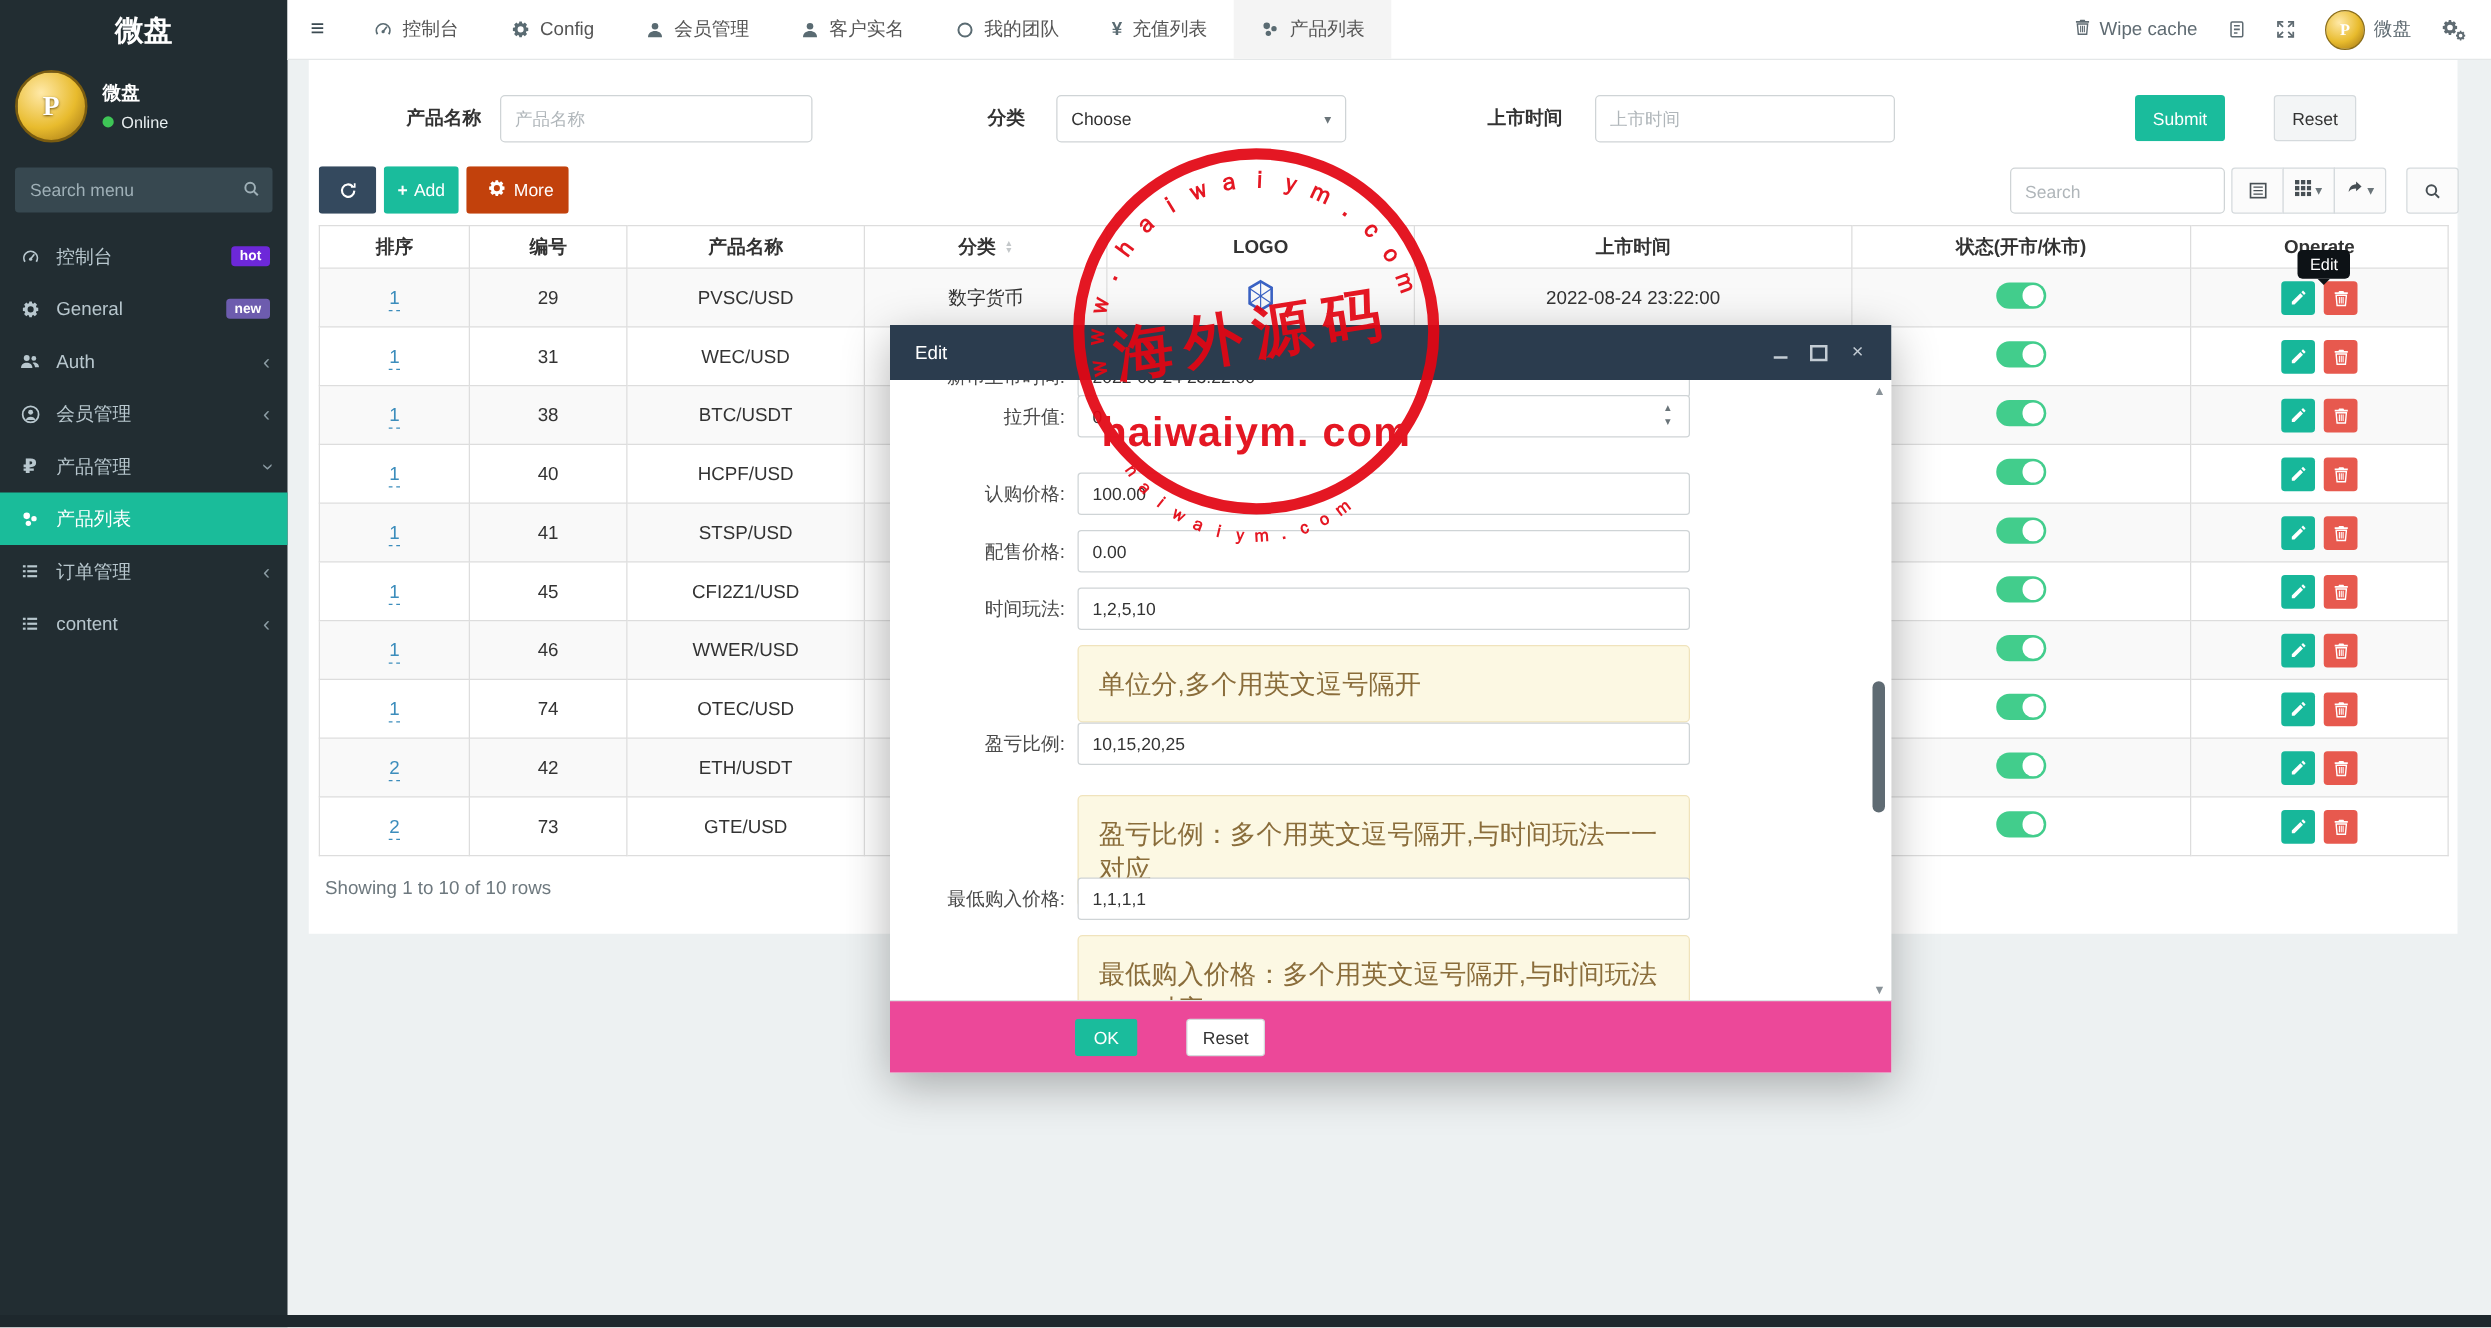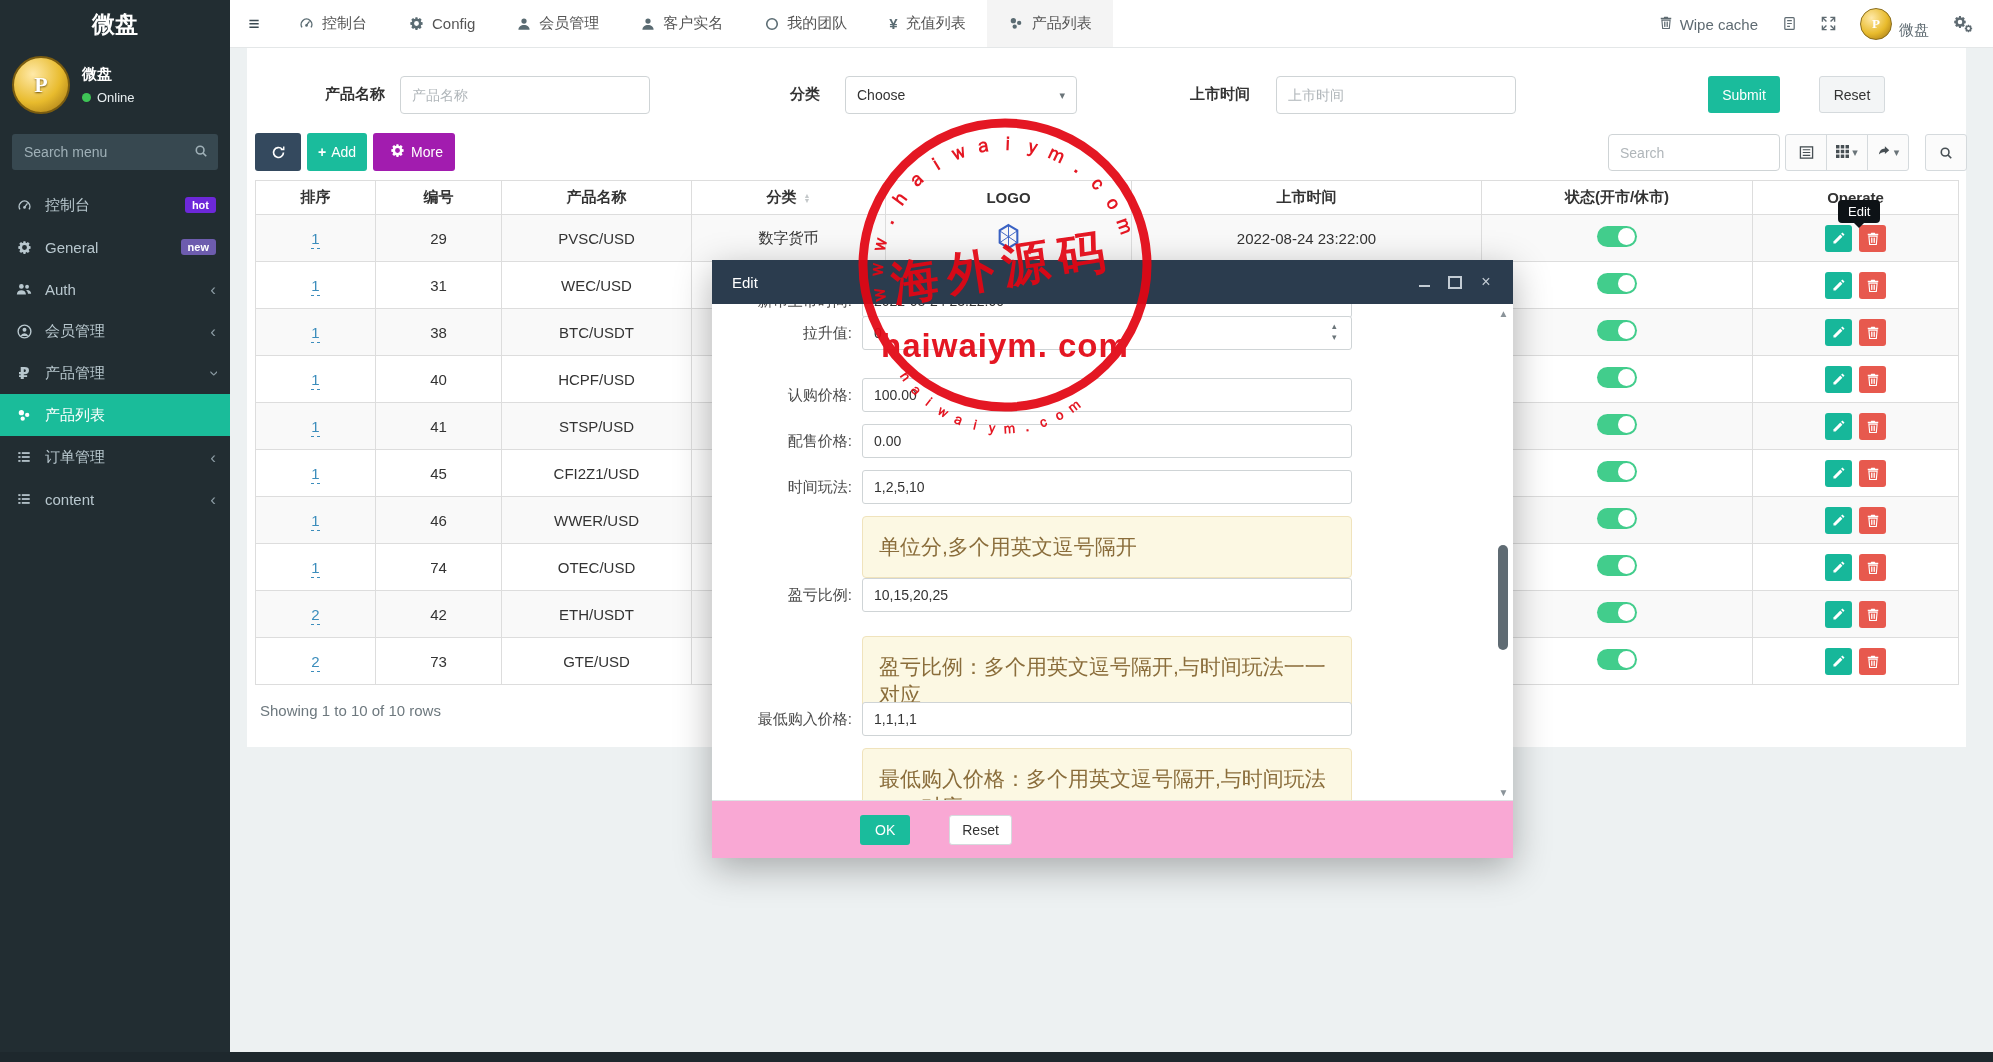--- a/index.html
+++ b/index.html
@@ -26,37 +26,37 @@
   .mi-chevron.down{transform:rotate(-90deg);}
 
   
   .navbar{position:absolute;left:230px;top:0;right:0;height:47px;background:#fff;border-bottom:1px solid #e4e7e8;display:flex;align-items:stretch;z-index:6;}
   .hamburger{width:48px;display:flex;align-items:center;justify-content:center;color:#3b4a52;font-size:19px;cursor:pointer;}
   .nav-tabs{display:flex;}
   .nav-tab{display:flex;align-items:center;gap:8px;padding:0 21px;font-size:15px;color:#555;cursor:pointer;white-space:nowrap;}
   .nav-tab .nt-icon{color:#5a6b72;display:flex;align-items:center;}
   .nav-tab.active{background:#f4f4f4;}
   .nav-right{margin-left:auto;display:flex;align-items:center;gap:24px;padding-right:20px;color:#5f6b72;font-size:15px;}
-  .nav-right .nav-ibtn{display:flex;align-items:flex-end;gap:7px;cursor:pointer;color:#5f6b72;}
+  .nav-right .nav-ibtn{display:flex;align-items:center;gap:7px;cursor:pointer;color:#5f6b72;}
   .nav-avatar{width:30px;height:30px;border-radius:50%;background:radial-gradient(circle at 35% 30%,#ffe9a8,#e8bb2d 55%,#9a6d12);border:1px solid #8a6d1b;display:flex;align-items:center;justify-content:center;color:#fff;font-size:13px;font-weight:bold;font-family:"Liberation Serif",serif;}
 
   
   .panel{position:absolute;left:247px;top:47px;width:1719px;height:700px;background:#fff;}
   .f-label{position:absolute;top:38px;font-size:15px;font-weight:bold;color:#333;}
   .f-input{position:absolute;top:29px;height:38px;box-sizing:border-box;border:1px solid #cfd4d6;border-radius:4px;background:#fff;font-size:14px;color:#333;padding:0 11px;outline:none;}
   .f-input::placeholder{color:#b0b6ba;}
   .f-select{position:absolute;top:29px;height:38px;box-sizing:border-box;border:1px solid #cfd4d6;border-radius:4px;background:#fff;font-size:14px;color:#333;display:flex;align-items:center;padding:0 11px;justify-content:space-between;cursor:pointer;}
   .btn{display:inline-flex;align-items:center;justify-content:center;border-radius:3px;font-size:14px;cursor:pointer;border:1px solid transparent;box-sizing:border-box;}
   .btn-green{background:#1abc9c;color:#fff;}
   .btn-plain{background:#f3f5f6;color:#333;border-color:#d5dadd;margin-left:31px;}
   .f-submit{position:absolute;top:29px;left:1461px;width:72px;height:37px;}
   .f-reset{position:absolute;top:29px;left:1541px;width:66px;height:37px;}
   .tb-refresh{position:absolute;top:86px;left:8px;width:46px;height:38px;background:#34495e;color:#fff;}
   .tb-add{position:absolute;top:86px;left:60px;width:60px;height:38px;gap:5px;}
-  .tb-more{position:absolute;top:86px;left:126px;width:82px;height:38px;background:#a21caf;color:#fff;gap:6px;padding-left:11px;}
+  .tb-more{position:absolute;top:86px;left:126px;width:82px;height:38px;background:#c2410c;color:#fff;gap:6px;padding-left:11px;}
   .tb-search{position:absolute;top:87px;left:1361px;width:172px;height:37px;}
   .tb-group{position:absolute;top:87px;left:1538px;display:flex;}
   .tb-gbtn{width:42px;height:37px;background:#fbfbfb;border:1px solid #d5dadd;color:#474f54;display:flex;align-items:center;justify-content:center;gap:3px;cursor:pointer;box-sizing:border-box;}
   .tb-gbtn + .tb-gbtn{margin-left:-1px;}
   .tb-gbtn:first-child{border-radius:3px 0 0 3px;}
   .tb-gbtn:last-child{border-radius:0 3px 3px 0;}
   .tb-zoom{position:absolute;top:87px;left:1678px;width:42px;height:37px;background:#fbfbfb;border:1px solid #d5dadd;border-radius:3px;color:#474f54;}
   .caret{font-size:11px;color:#6a7479;}
 
   
@@ -81,21 +81,21 @@
   .mc{cursor:pointer;display:flex;align-items:center;justify-content:center;width:14px;height:14px;}
   .mc-min{width:11px;border-bottom:2px solid #c3ccd4;height:8px;}
   .mc-max{width:10px;height:9px;border:2px solid #c3ccd4;}
   .mc-close{font-size:16px;color:#c3ccd4;}
   .m-body{position:absolute;top:44px;left:0;right:0;height:496px;overflow:hidden;background:#fff;}
   .m-row{position:absolute;left:0;right:0;height:34px;display:flex;align-items:center;}
   .m-label{width:140px;text-align:right;padding-right:10px;color:#4a4a4a;font-size:15px;flex:none;}
   .m-input{position:relative;left:0;width:490px;height:34px;box-sizing:border-box;border:1px solid #cfd4d6;border-radius:3px;font-size:14px;color:#333;padding:0 11px;display:flex;align-items:center;background:#fff;}
   .spin{position:absolute;right:9px;top:5px;display:flex;flex-direction:column;line-height:11px;font-size:9px;color:#6a7479;}
   .m-note{position:absolute;left:150px;width:456px;padding:16px;background:#fcf8e3;border:1px solid #f0e3bc;border-radius:4px;color:#8a6d3b;font-size:21px;}
-  .m-foot{position:absolute;bottom:0;left:0;right:0;height:58px;background:#f9a8d4;border-top:1px solid #dde3e5;display:flex;align-items:center;padding-left:148px;gap:8px;box-sizing:border-box;}
+  .m-foot{position:absolute;bottom:0;left:0;right:0;height:58px;background:#ec4899;border-top:1px solid #dde3e5;display:flex;align-items:center;padding-left:148px;gap:8px;box-sizing:border-box;}
   .m-ok{height:30px;padding:0 14px;}
   .m-reset{height:30px;padding:0 12px;background:#fff;}
   .m-scroll{position:absolute;right:3px;top:48px;width:13px;height:490px;}
   .m-scroll .arr{position:absolute;left:0;width:13px;text-align:center;font-size:10px;color:#8a9399;}
   .m-thumb{position:absolute;left:1px;top:237px;width:10px;height:105px;background:#5f6b73;border-radius:5px;}
 
   
   .tooltip-edit{position:absolute;left:1838px;top:200px;background:#0d1216;color:#fff;font-size:13px;padding:4px 10px;border-radius:4px;z-index:60;}
   .tooltip-edit::after{content:"";position:absolute;left:50%;bottom:-5px;margin-left:-5px;border:5px solid transparent;border-bottom:none;border-top:5px solid #0d1216;}
 

